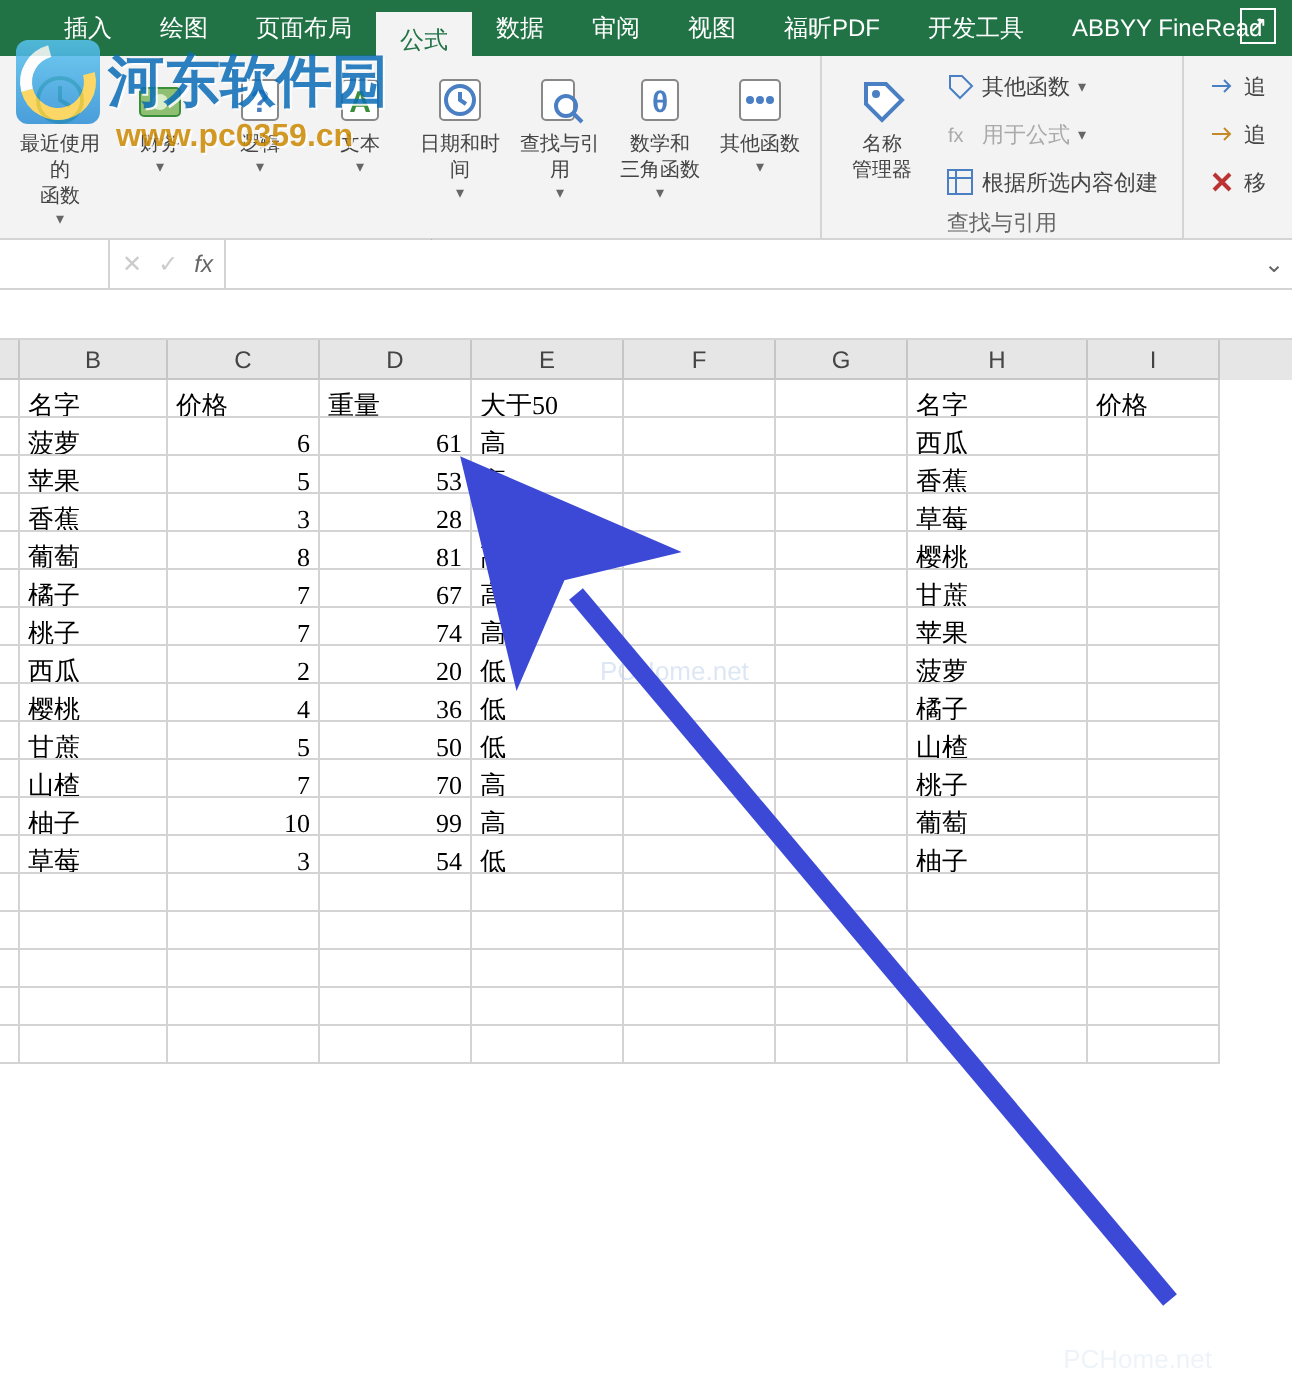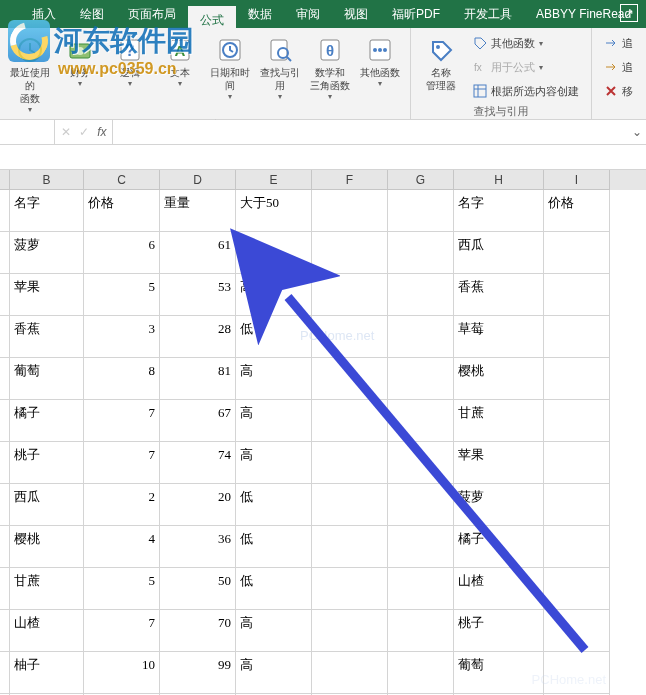--- a/index.html
+++ b/index.html
@@ -29,21 +29,21 @@
 .fx-controls { display: flex; align-items: center; padding: 0 6px; gap: 8px; color: #999; border-right: 1px solid #d4d4d4; height: 100%; }
 .fx-input { flex: 1; height: 100%; padding: 0 8px; border: none; outline: none; font-size: 12px; }
 .fx-expand { width: 18px; text-align: center; color: #666; cursor: pointer; }
 
 .spacer-bar { height: 25px; border-bottom: 1px solid #d4d4d4; background: #fff; }
 
 
 .grid-wrap { position: relative; }
 .col-headers { display: flex; height: 20px; background: #e6e6e6; }
 .col-header { border-right: 1px solid #c6c6c6; border-bottom: 1px solid #c6c6c6; text-align: center; line-height: 20px; color: #444; font-size: 12px; background: #e6e6e6; }
-.row { display: flex; height: 42px; }
+.row { display: flex; height: 19px; }
 .cell { border-right: 1px solid #d4d4d4; border-bottom: 1px solid #d4d4d4; padding: 0 4px; line-height: 26px; font-size: 13px; font-family: "SimSun", serif; color: #000; overflow: hidden; white-space: nowrap; }
 .cell.num { text-align: right; }
 
 
 .col-B { width: 74px; } .col-C { width: 76px; } .col-D { width: 76px; }
 .col-E { width: 76px; } .col-F { width: 76px; } .col-G { width: 66px; }
 .col-H { width: 90px; } .col-I { width: 66px; }
 
 .col-A { width: 10px; }
 

